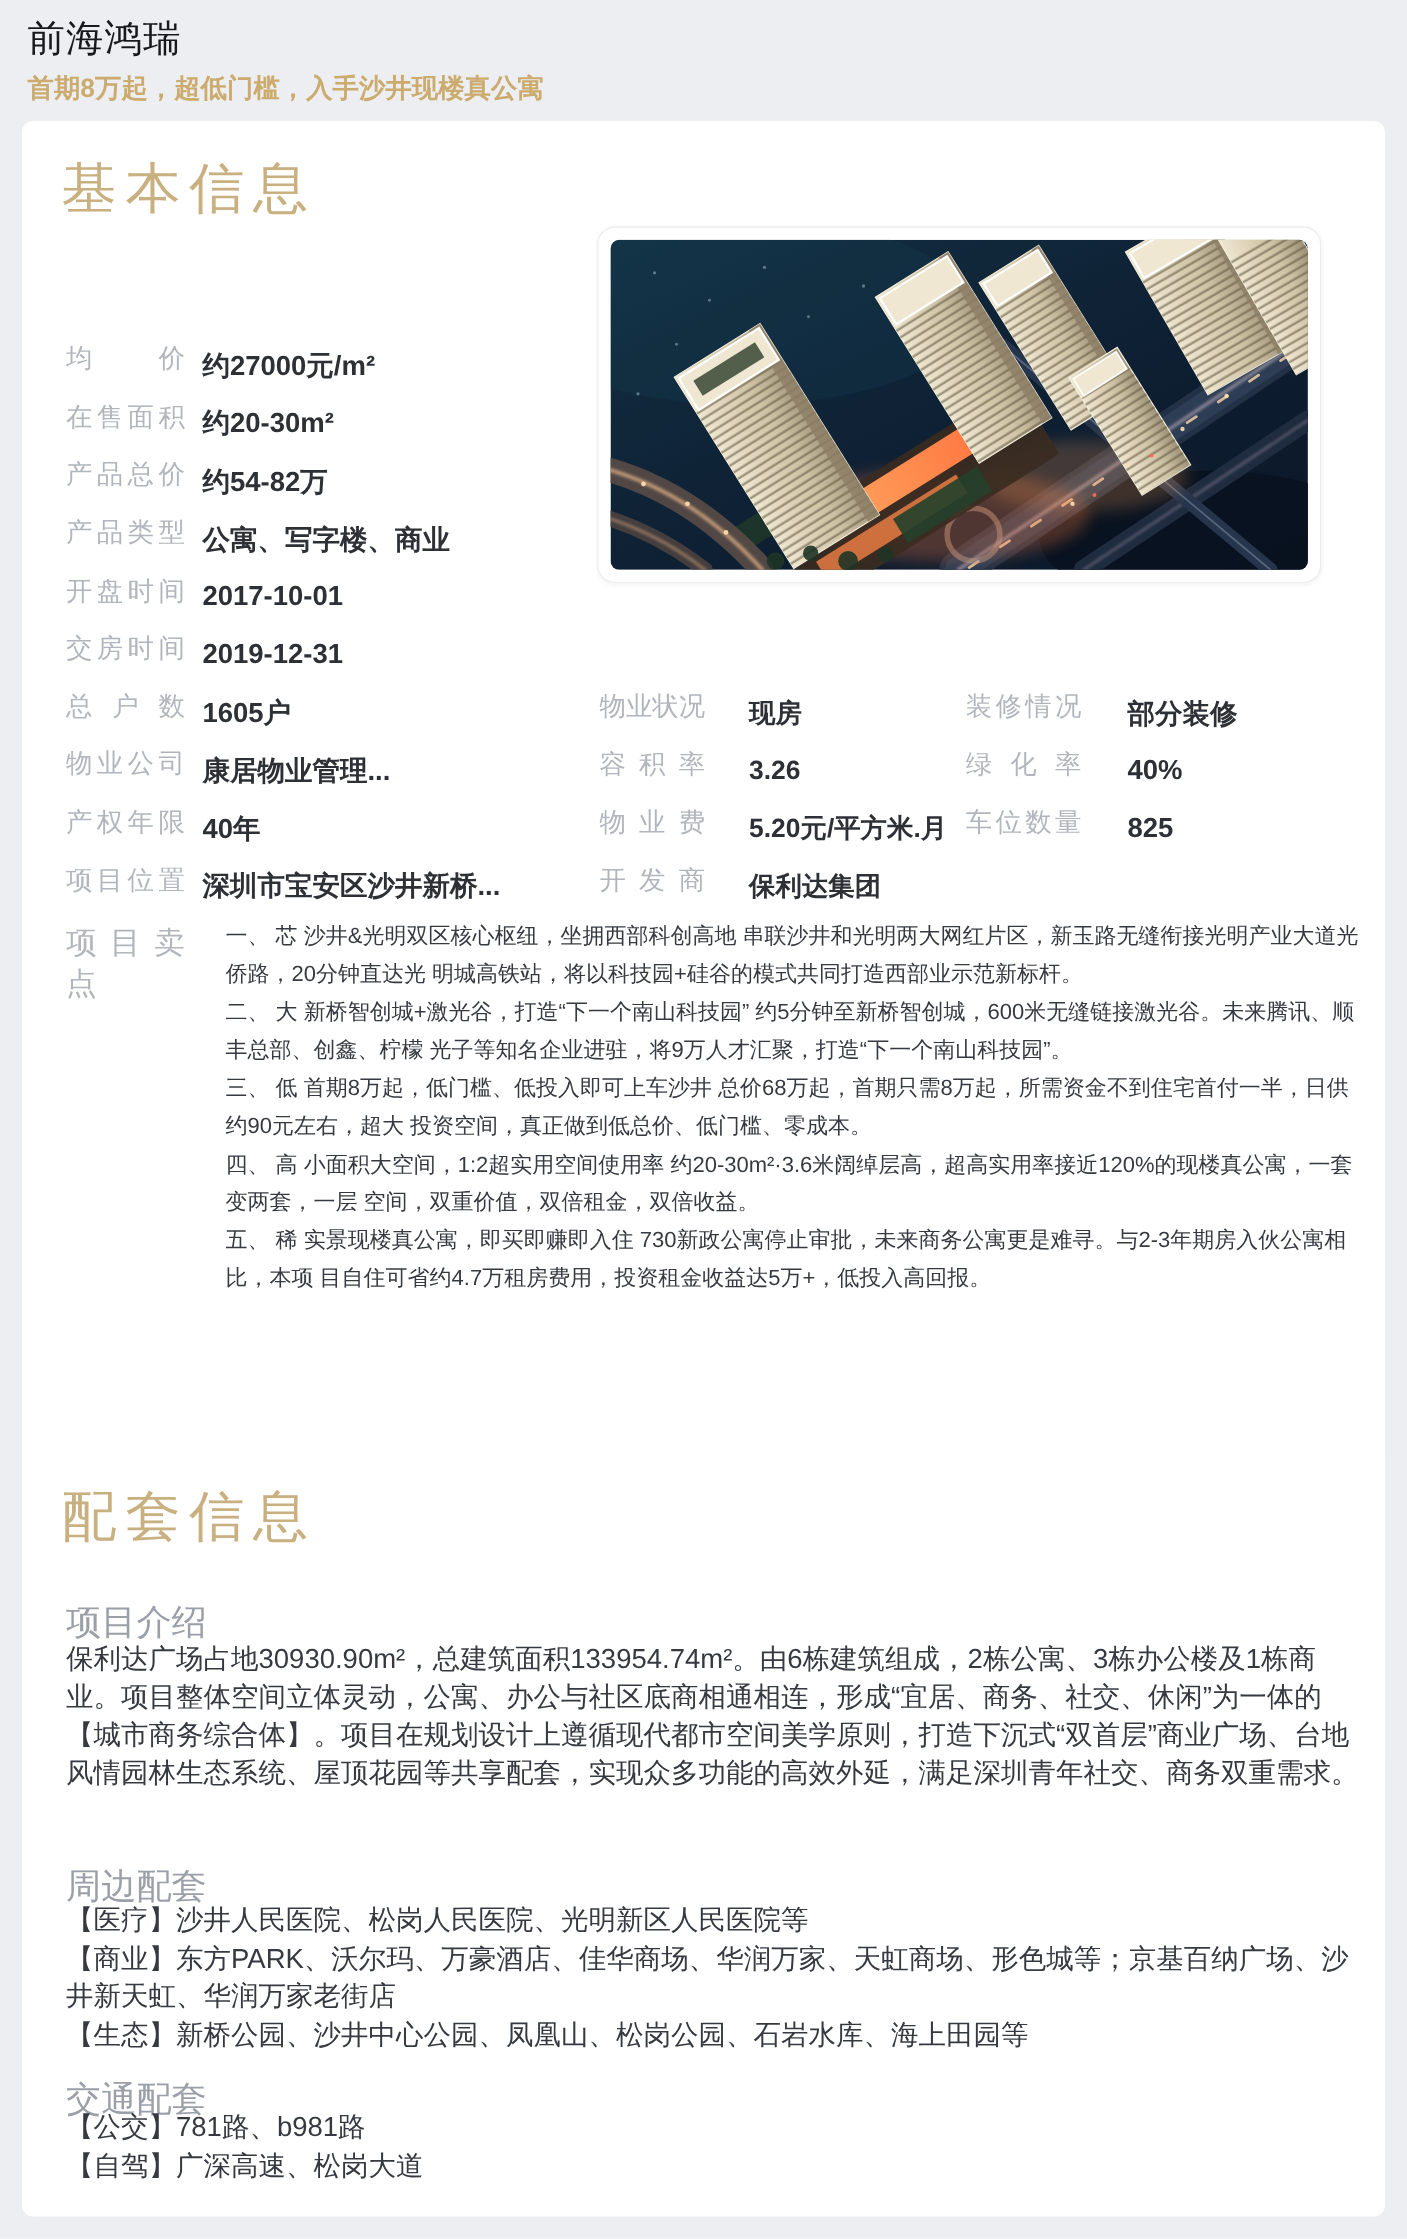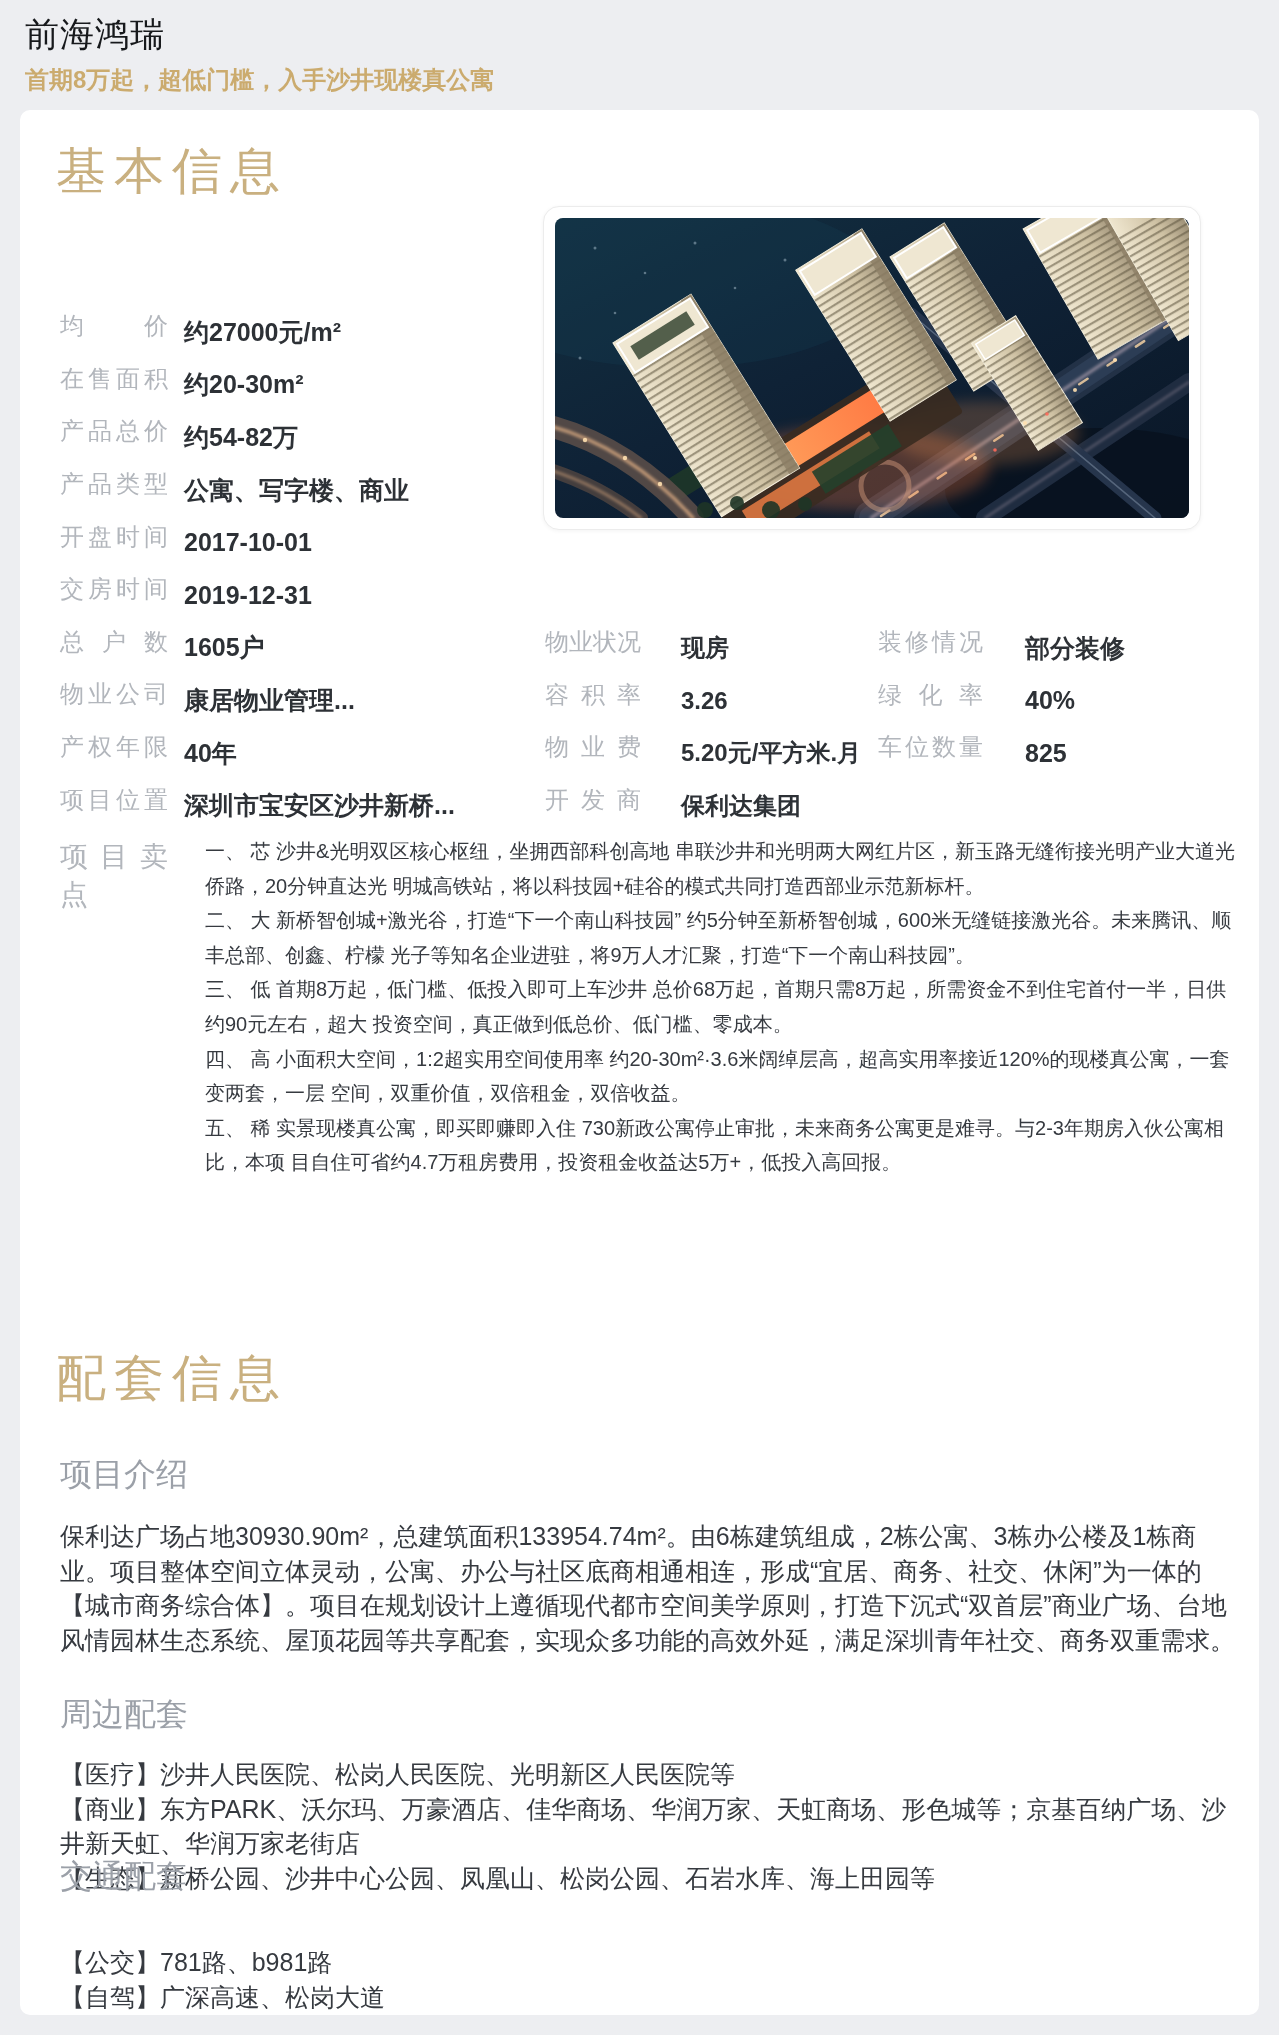--- a/index.html
+++ b/index.html
@@ -51,25 +51,25 @@
   .rows-right .row-value { margin-left:42px; }
 
   
   .selling { position:absolute; left:40px; top:724px; display:flex; align-items:flex-start; }
   .selling-label { width:108px; flex:none; font-size:28px; color:#b2b6bc; text-align:justify; text-align-last:justify; padding-top:4px; }
   .selling-text { margin-left:37px; width:1034px; }
   .selling-text p { font-size:20px; line-height:34.6px; font-weight:500; color:#363a40; }
 
   
   .sec-label { position:absolute; left:40px; font-size:32px; color:#9ba0a8; }
-  .sec-body  { position:absolute; left:40px; width:1186px;margin-top:28px; }
+  .sec-body  { position:absolute; left:40px; width:1186px; }
   .sec-body p { font-size:25px; line-height:34.6px; font-weight:500; color:#363a40; }
   .lbl-intro { top:138px; }   .body-intro { top:176px; }
   .lbl-nearby { top:378px; }  .body-nearby { top:414px; }
-  .lbl-transport { top:540px; } .body-transport { top:602px; }
+  .lbl-transport { top:572px; } .body-transport { top:602px; }
 </style>
 </head>
 <body>
 
 <div class="page">
 
   <div class="hdr-title">前海鸿瑞</div>
   <div class="hdr-sub">首期8万起，超低门槛，入手沙井现楼真公寓</div>
 
   <section class="card card1">

